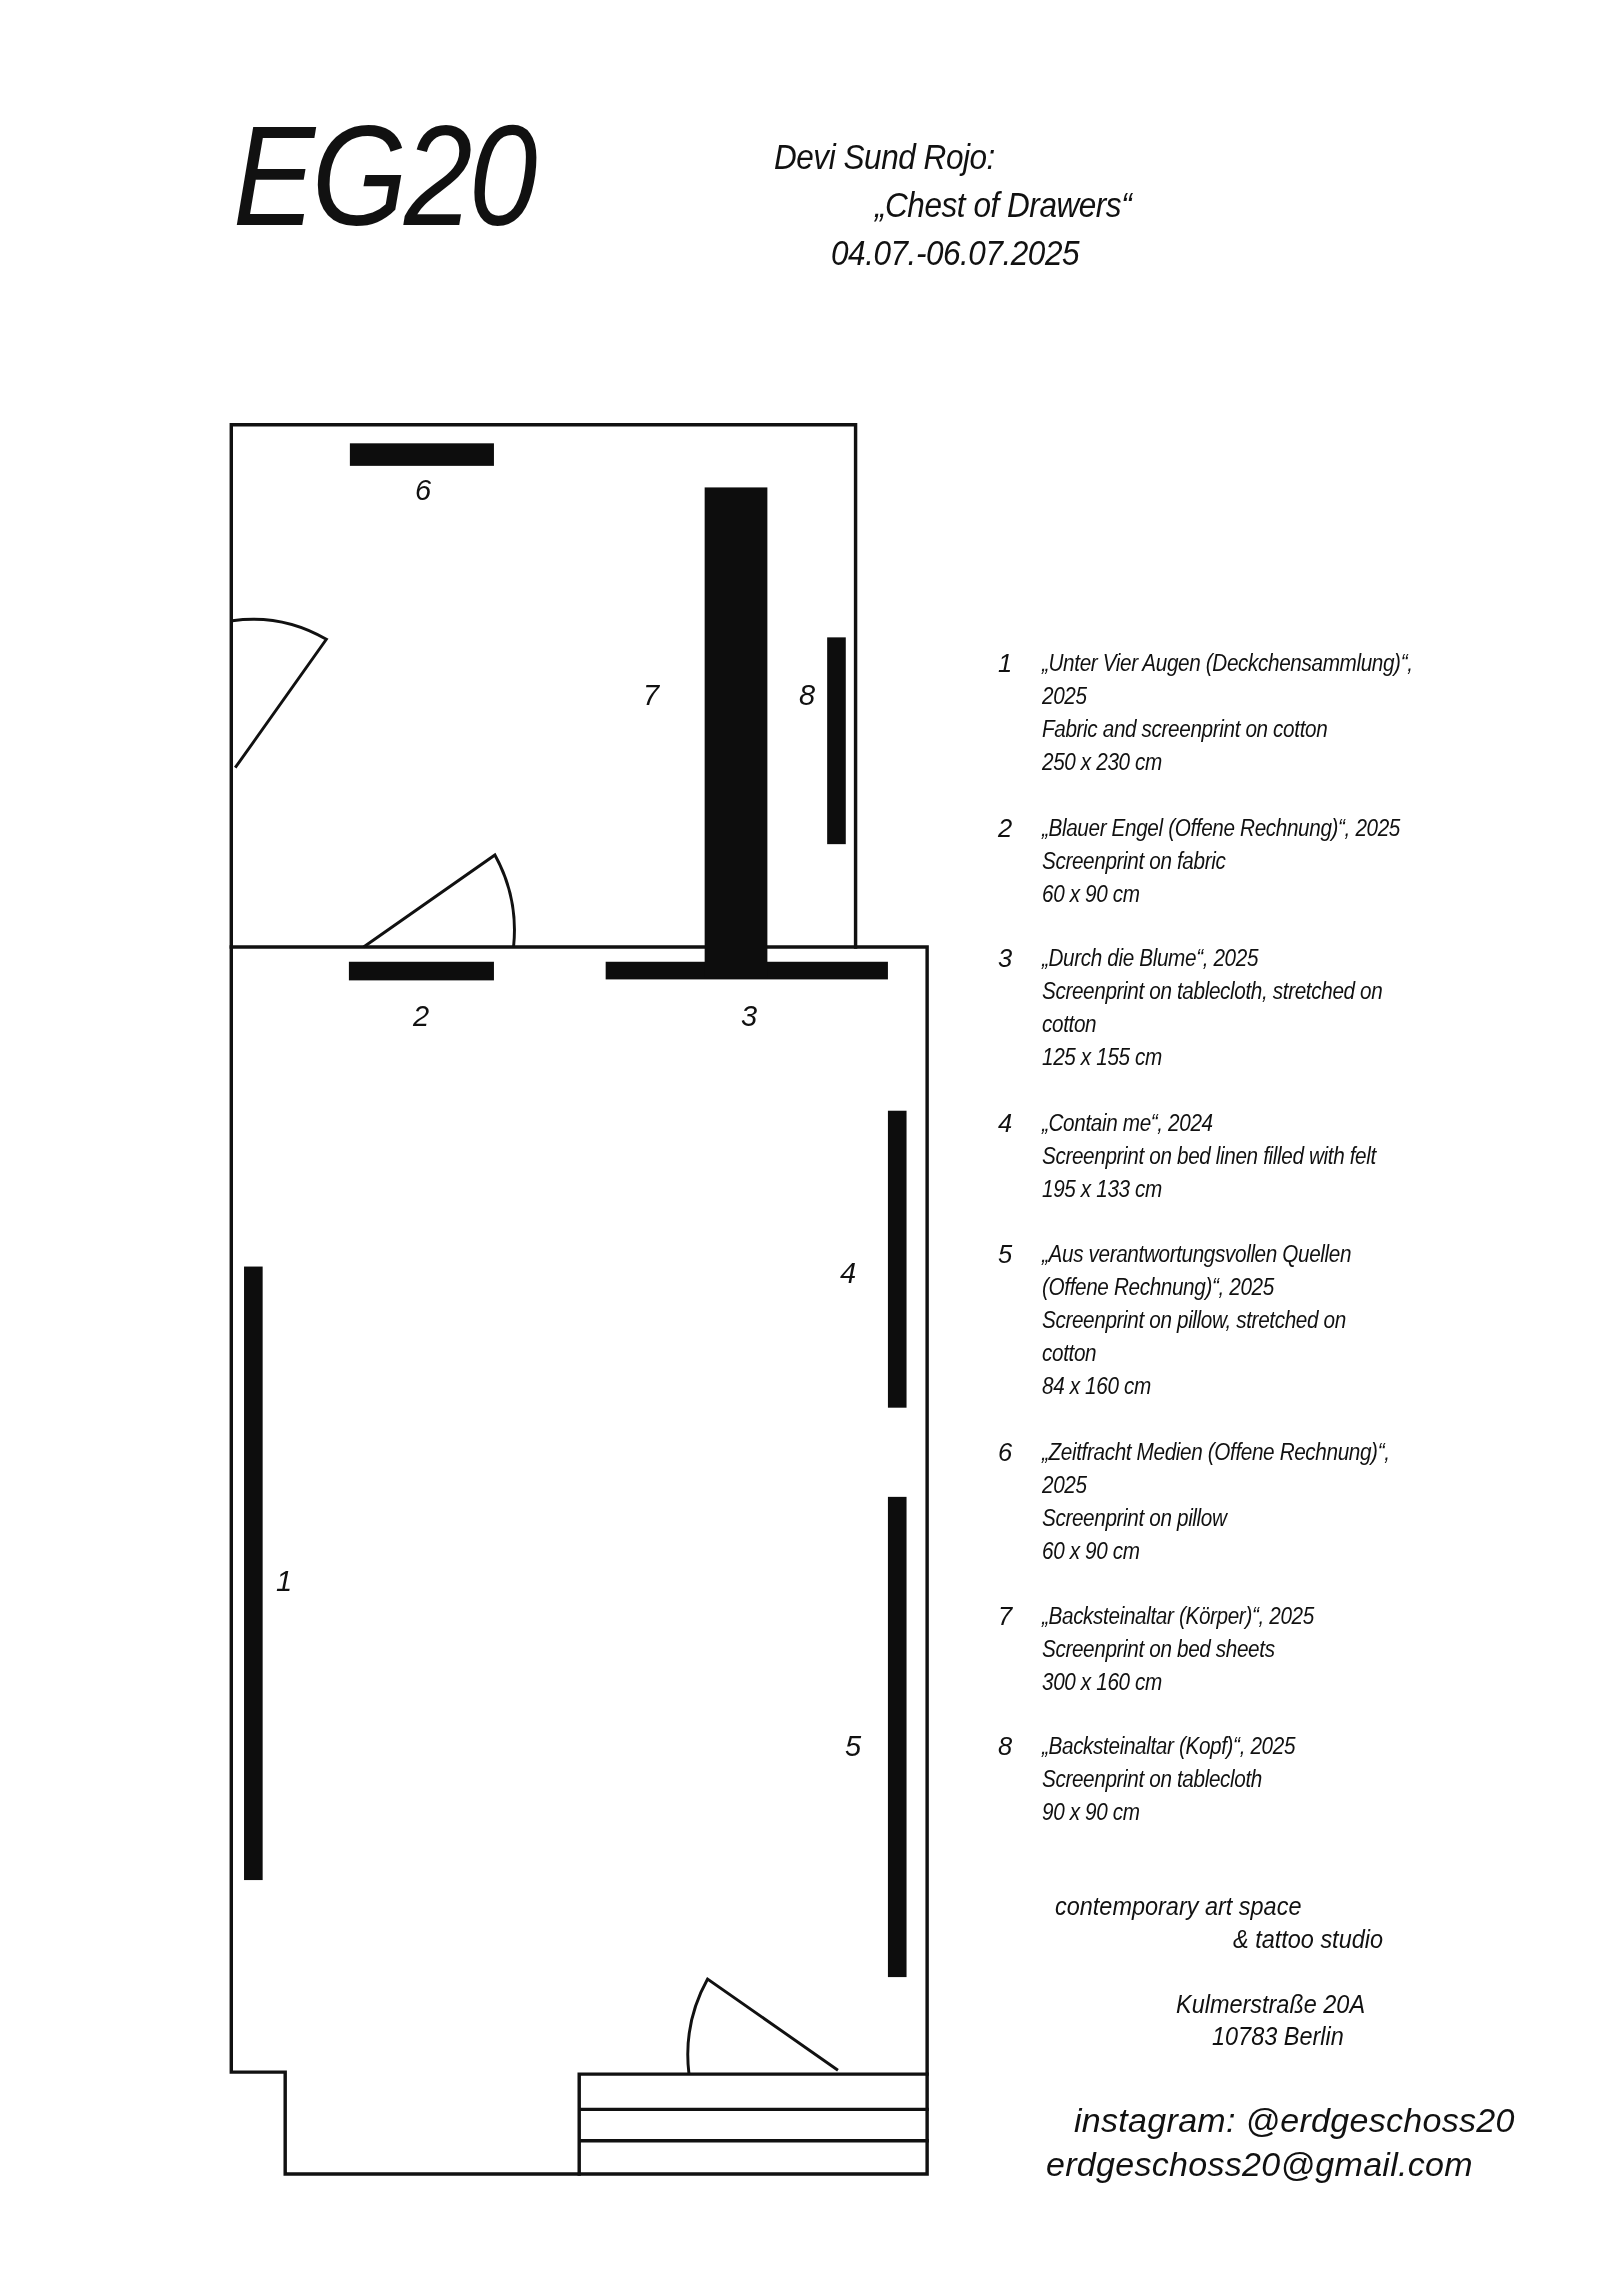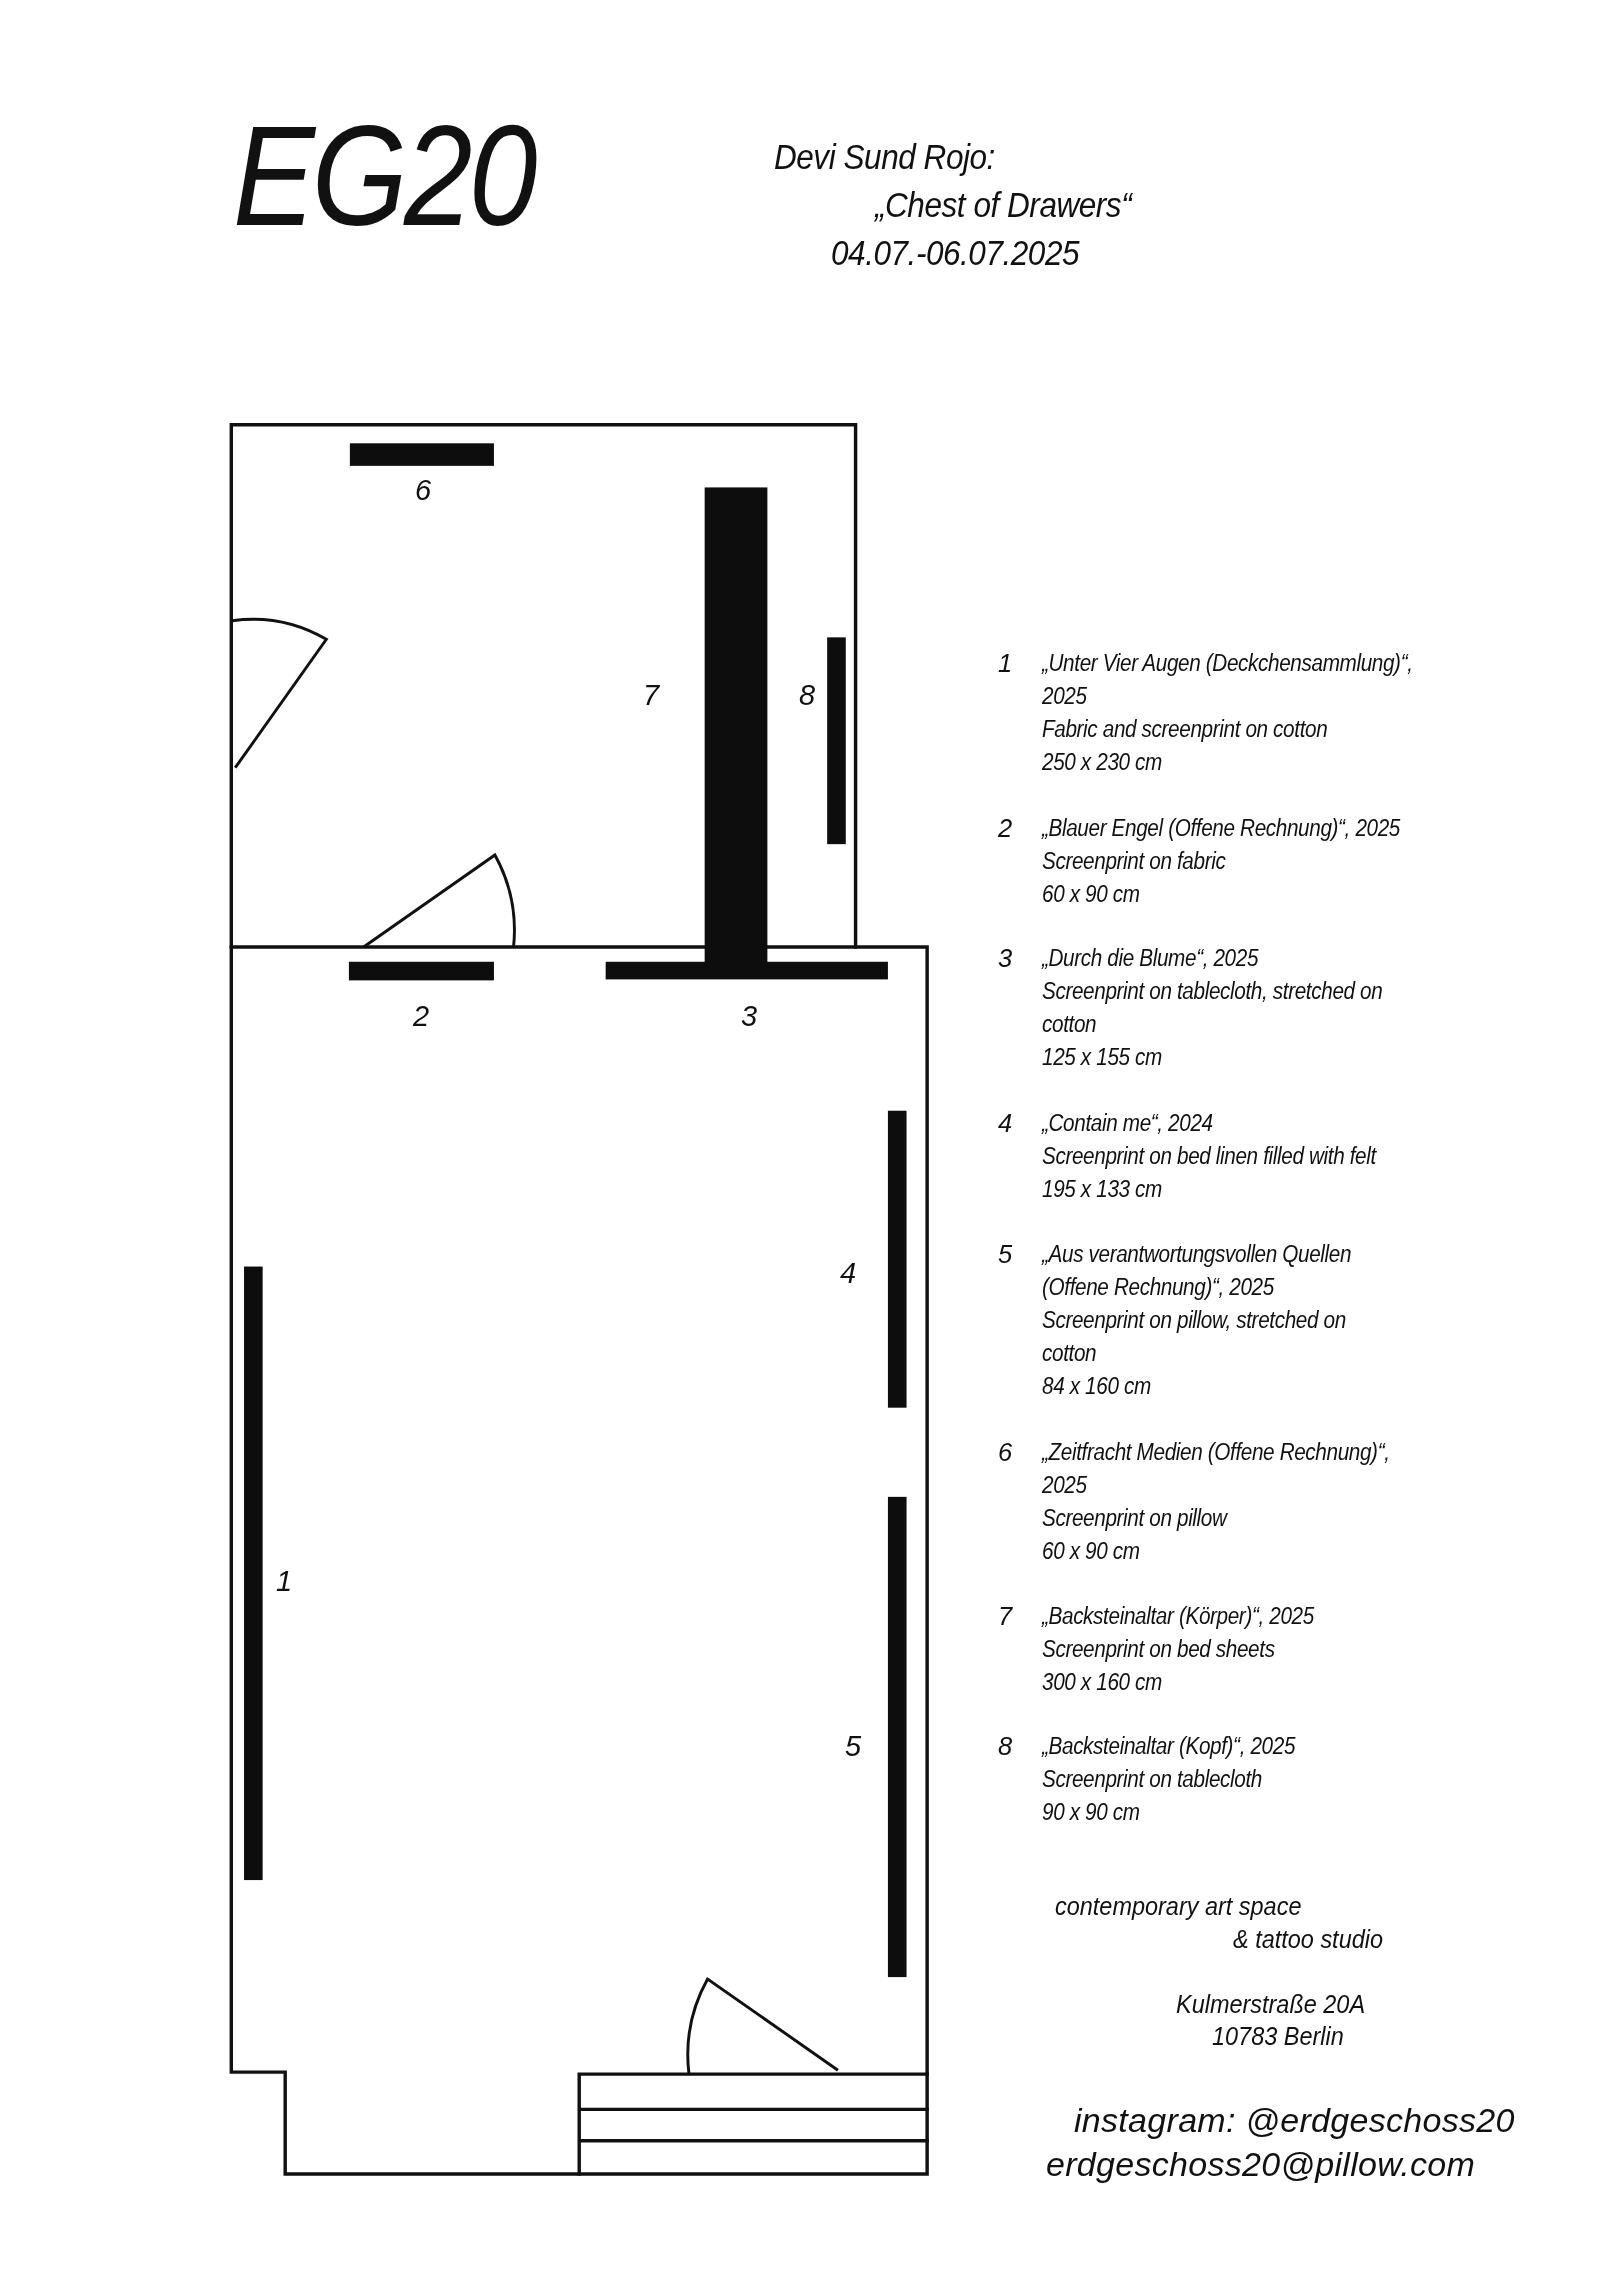--- a/index.html
+++ b/index.html
@@ -138,14 +138,14 @@
       <span class="item-line">90 x 90 cm</span>
     </div>
   </div>
 </div>
 
 <div class="abs foot" style="left:1055px; top:1894px;">contemporary art space</div>
 <div class="abs foot" style="left:1233px; top:1927px;">&amp; tattoo studio</div>
 <div class="abs foot" style="left:1176px; top:1992px;">Kulmerstraße 20A</div>
 <div class="abs foot" style="left:1212px; top:2024px;">10783 Berlin</div>
 <div class="abs contact" style="left:1046px; top:2103px;margin-left:28px;">instagram: @erdgeschoss20</div>
-<div class="abs contact" style="left:1046px; top:2147px;">erdgeschoss20@pillow.com</div>
+<div class="abs contact" style="left:1046px; top:2147px;">erdgeschoss20@gmail.com</div>
 
 
 </body></html>

